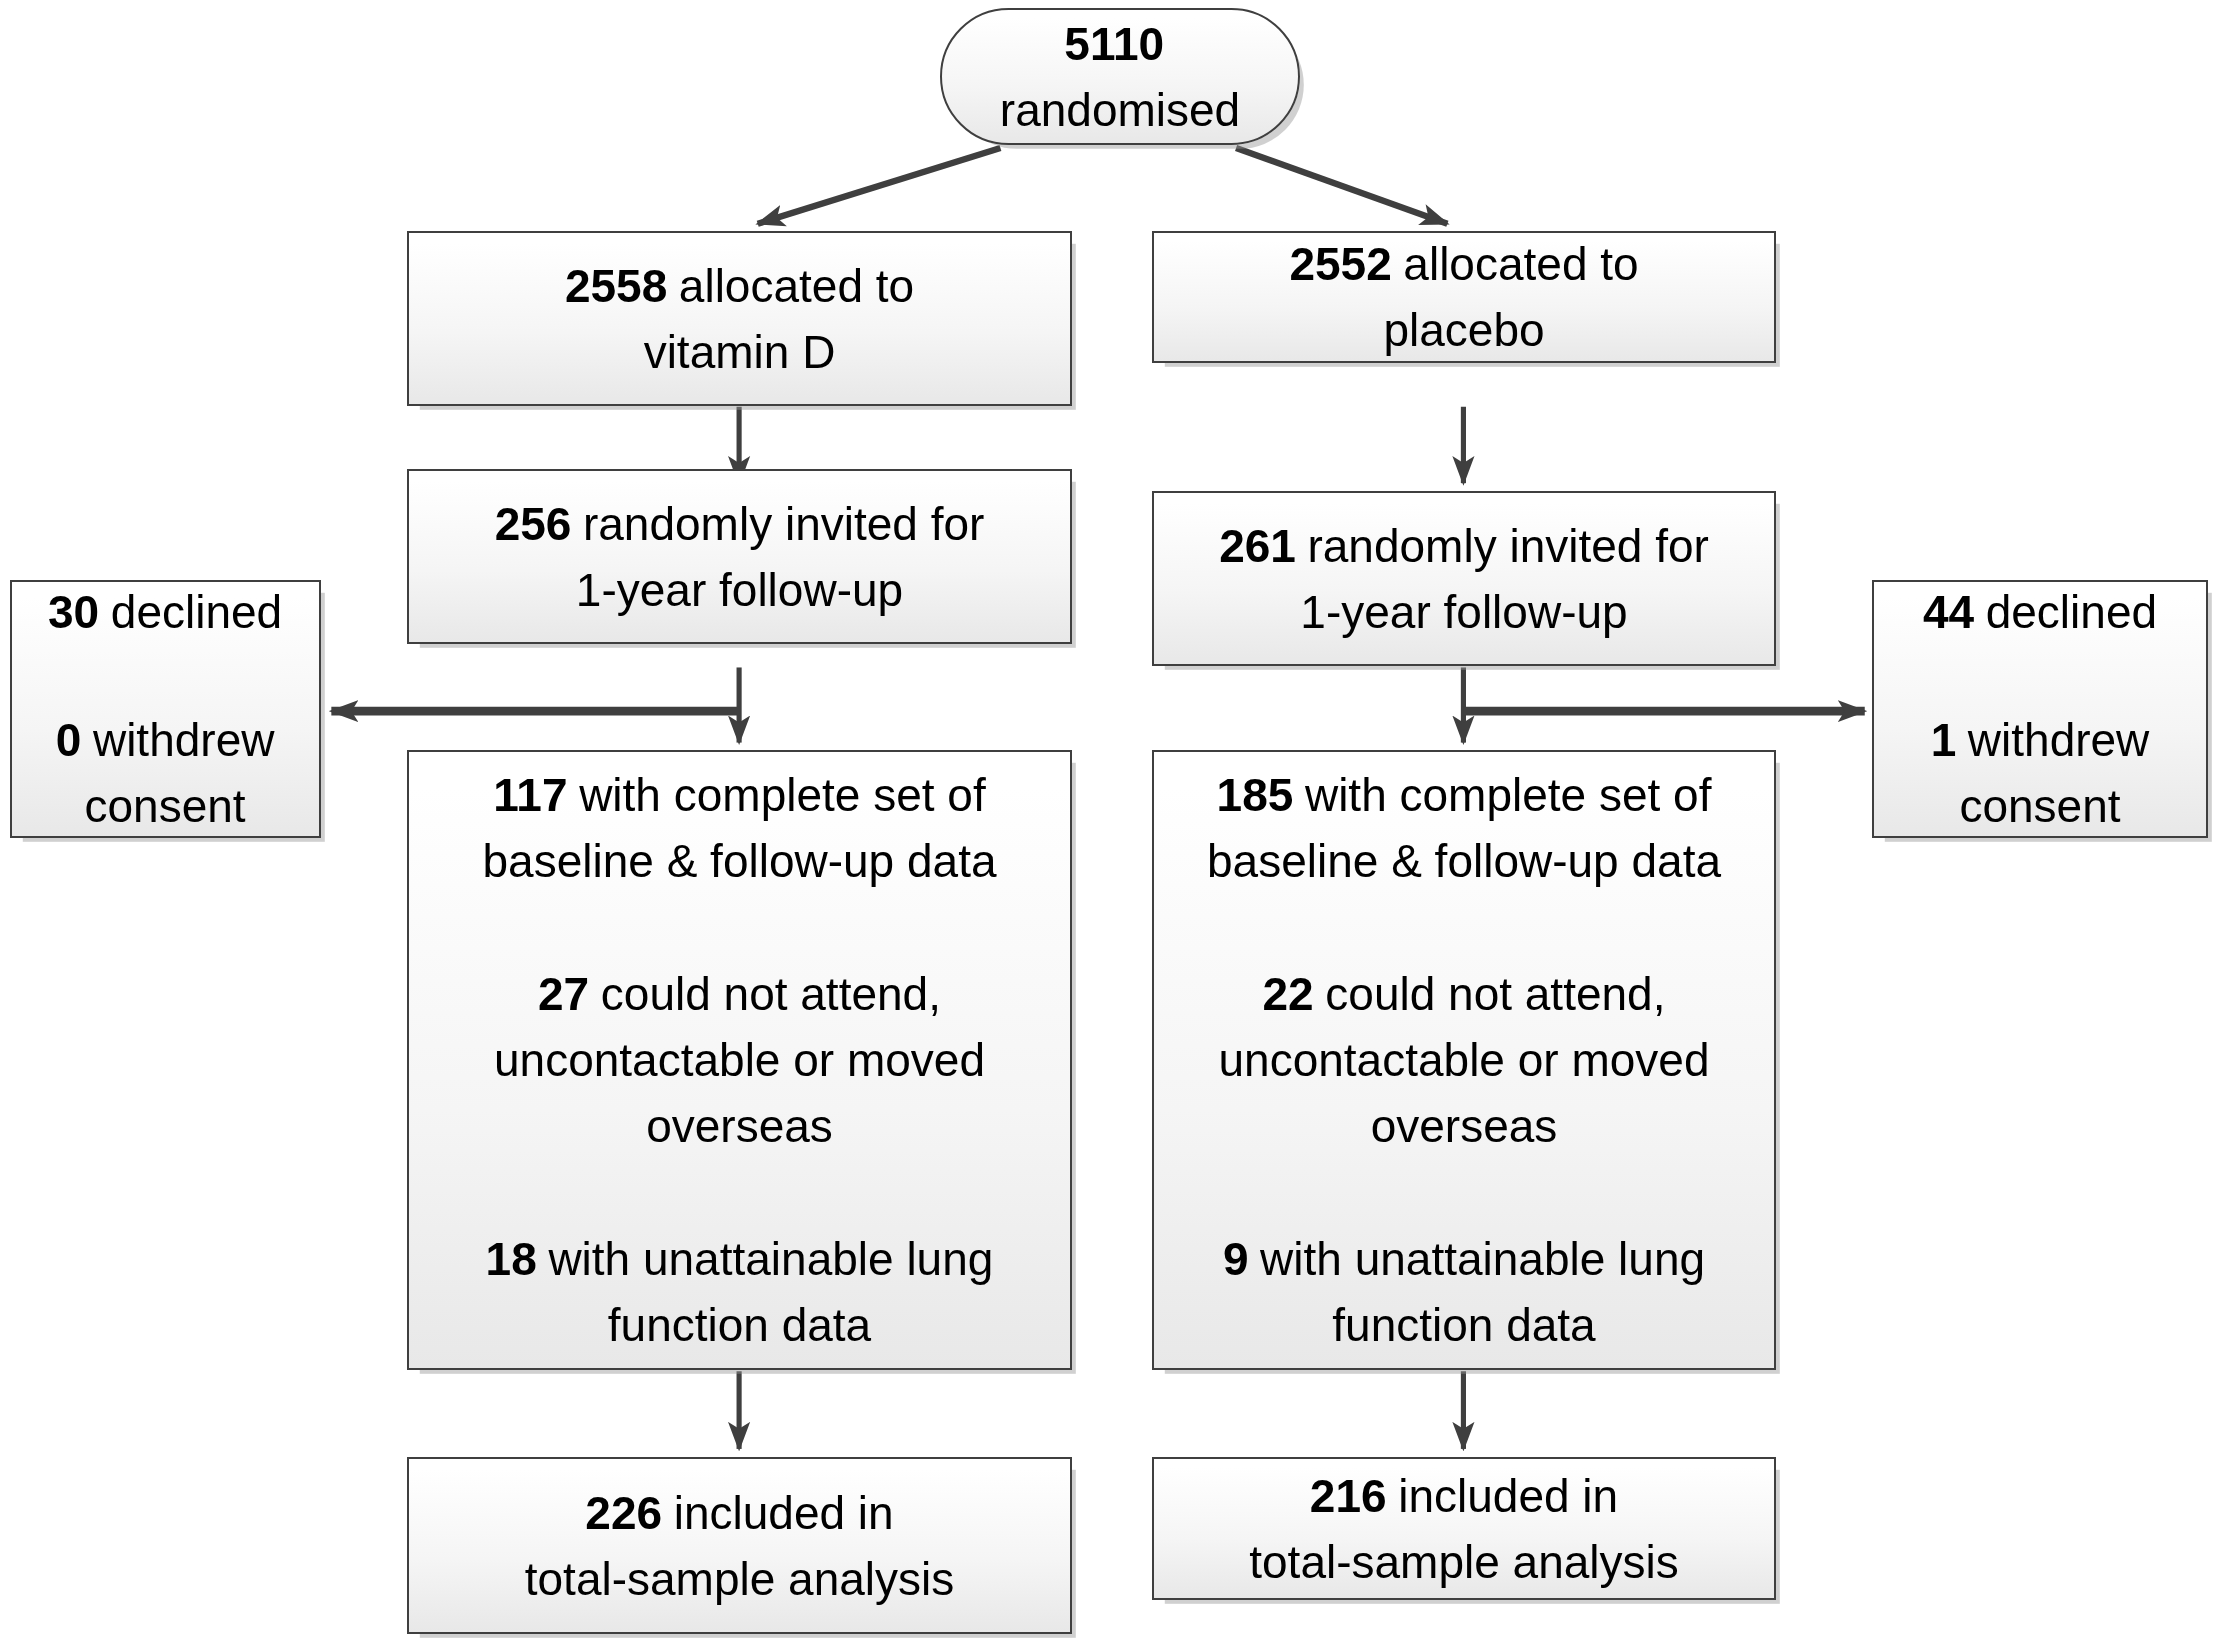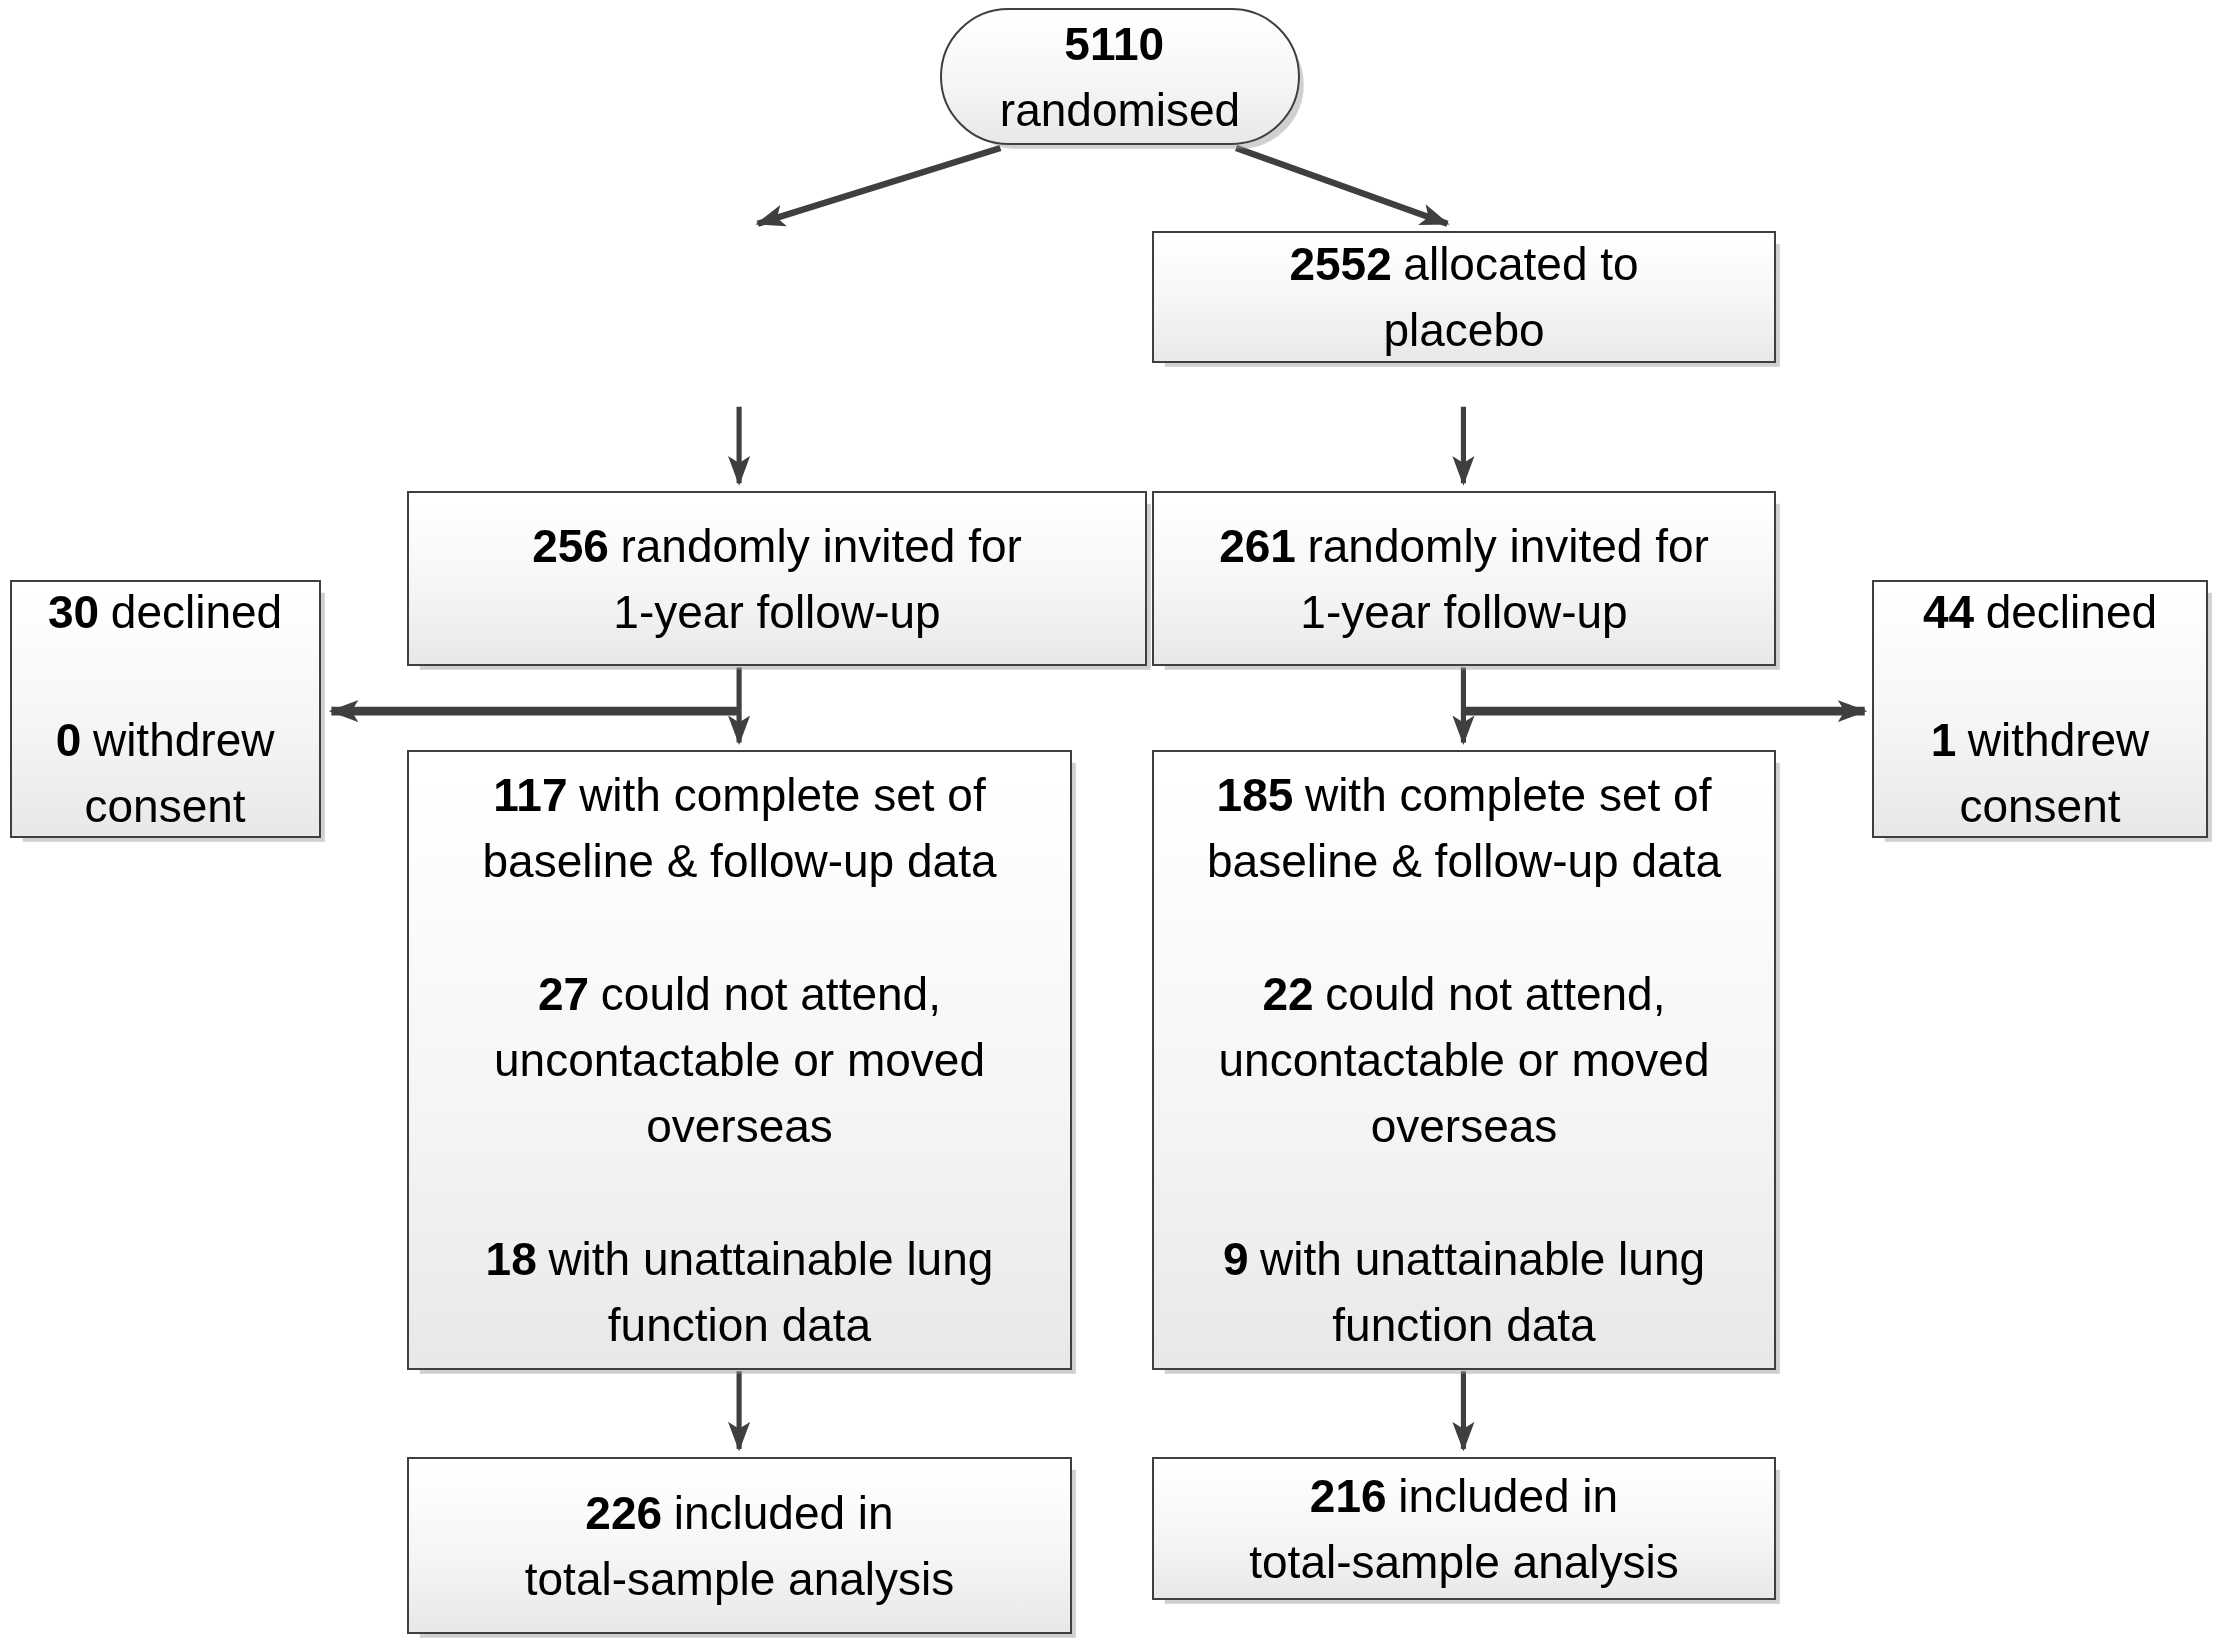--- a/index.html
+++ b/index.html
@@ -56,26 +56,30 @@
     <line x1="2279" y1="1107" x2="2904" y2="1107" stroke="#3f3f3f" stroke-width="14" marker-end="url(#arw)"></line>
     <line x1="1151" y1="2135" x2="1151" y2="2256" stroke="#3f3f3f" stroke-width="8" marker-end="url(#arw)"></line>
     <line x1="2279" y1="2135" x2="2279" y2="2256" stroke="#3f3f3f" stroke-width="8" marker-end="url(#arw)"></line>
   </svg>
 
   <div class="box oval" style="left:940px;top:8.3px;width:360px;height:137px">
     <div class="ln"><b>5110</b></div>
     <div class="ln">randomised</div>
   </div>
 
+  <div class="box" style="left:407px;top:231px;width:665px;height:175px">
+    <div class="ln"><b>2558</b><span>allocated to</span></div>
+    <div class="ln">vitamin D</div>
+  </div>
   <div class="box" style="left:1152px;top:231px;width:624px;height:132px">
     <div class="ln"><b>2552</b><span>allocated to</span></div>
     <div class="ln">placebo</div>
   </div>
 
-  <div class="box" style="left:407px;top:491px;width:740px;height:175px">
+  <div class="box" style="left:407px;top:469px;width:665px;height:175px">
     <div class="ln"><b>256</b><span>randomly invited for</span></div>
     <div class="ln">1-year follow-up</div>
   </div>
   <div class="box" style="left:1152px;top:491px;width:624px;height:175px">
     <div class="ln"><b>261</b><span>randomly invited for</span></div>
     <div class="ln">1-year follow-up</div>
   </div>
 
   <div class="box" style="left:9.6px;top:580px;width:311px;height:258px">
     <div class="ln"><b>30</b><span>declined</span></div>

